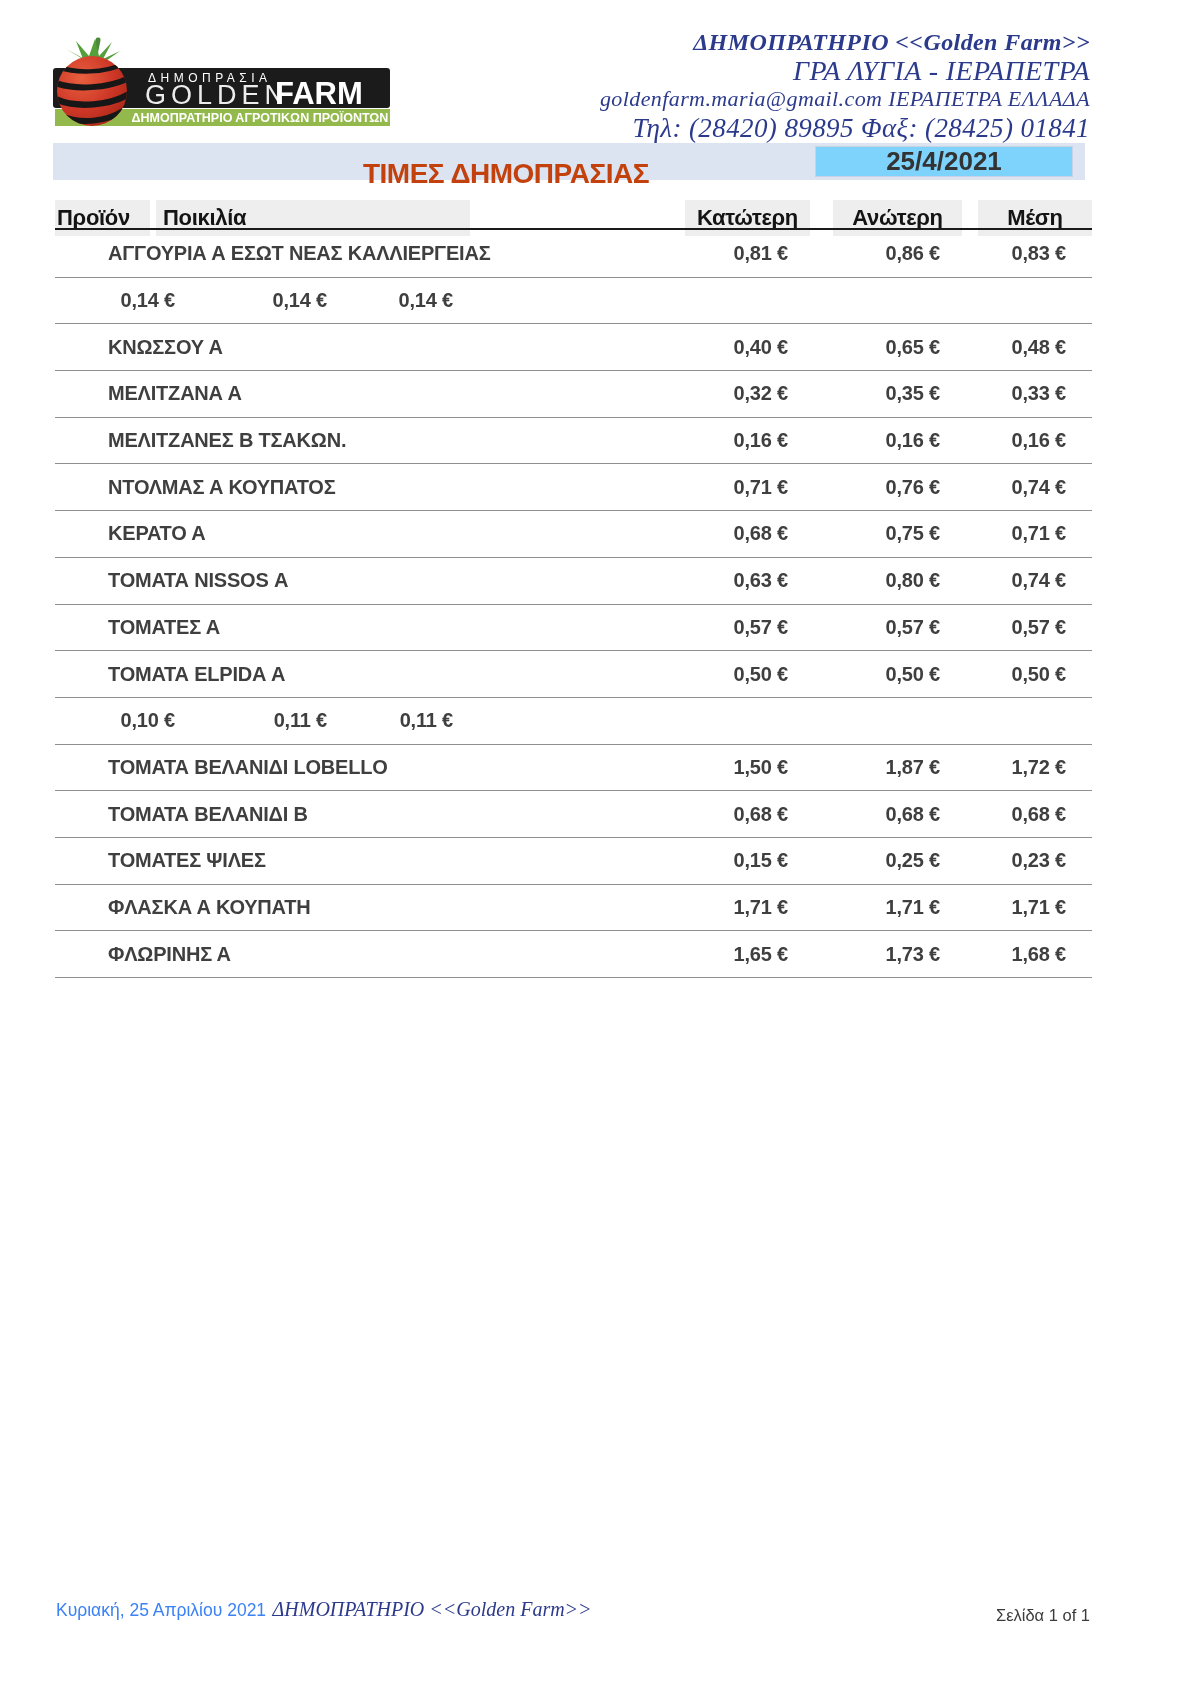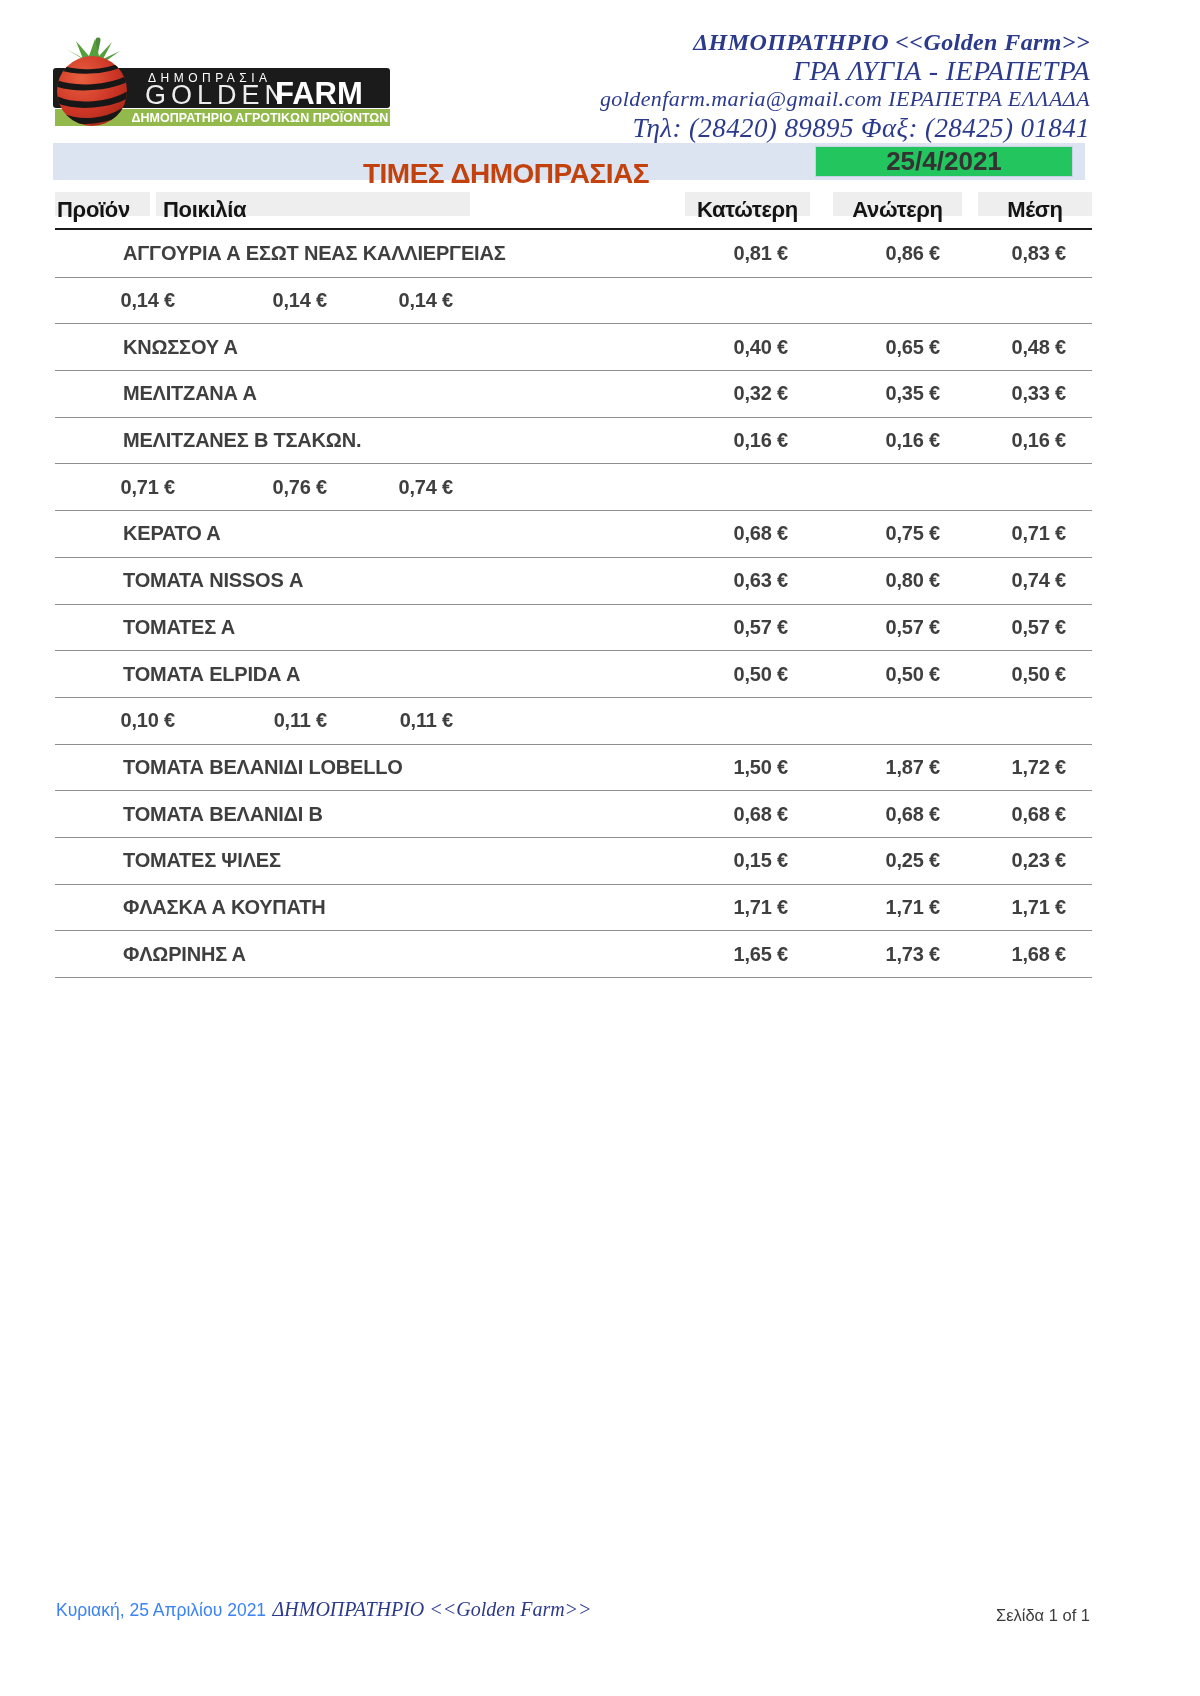--- a/index.html
+++ b/index.html
@@ -18,43 +18,43 @@
   .contact .l3{font-size:22px;}
   .contact .l4{font-size:27px;}
 
   
   .titlebar{position:absolute;left:53px;top:143px;width:1032px;height:37px;
             background:var(--barbg);}
   .titlebar .title{position:absolute;left:0;top:12px;width:906px;height:37px;
                    text-align:center;line-height:37px;font-size:28px;font-weight:bold;
                    color:#c2410c;letter-spacing:-0.5px;}
   .titlebar .datebox{position:absolute;right:12px;top:3px;width:258px;height:31px;
-                     background:#22c55e;border:1px solid #c9d2e4;box-sizing:border-box;
+                     background:#7dd3fc;border:1px solid #c9d2e4;box-sizing:border-box;
                      text-align:center;line-height:29px;font-size:26px;font-weight:bold;
                      color:#333;}
 
   
   .colhead{position:absolute;top:192px;left:0;width:1200px;height:37px;
            font-size:22px;font-weight:bold;color:#141414;letter-spacing:-0.3px;}
-  .colhead .blk{position:absolute;top:0;height:24px;background:var(--cellbg);
+  .colhead .blk{position:absolute;top:8px;height:36px;background:var(--cellbg);
                 line-height:36px;box-sizing:border-box;}
   .blk.product{left:55px;width:95px;padding-left:2px;}
   .blk.variety{left:156px;width:314px;padding-left:7px;}
   .blk.low {left:685px;width:125px;text-align:center;}
   .blk.high{left:833px;width:129px;text-align:center;}
   .blk.avg {left:978px;width:114px;text-align:center;}
   .head-underline{position:absolute;left:55px;top:228px;width:1037px;height:2.4px;
                   background:#1a1a1a;}
 
   
   .tbody{position:absolute;left:55px;top:231px;width:1037px;}
   .row{display:flex;align-items:center;height:46.7px;box-sizing:border-box;
        border-bottom:1.6px solid #8f8f8f;
        font-size:20px;font-weight:bold;color:#3f3f3f;letter-spacing:-0.2px;}
-  .row .name{flex:1;margin-left:68px;white-space:nowrap;}
+  .row .name{flex:1;margin-left:53px;white-space:nowrap;}
   .row .price{width:120px;text-align:right;white-space:nowrap;}
   .row .c2{margin-left:32px;}
   .row .c3{margin-left:6px;margin-right:26px;}
 
   
   .footer-left{position:absolute;left:56px;top:1598px;white-space:nowrap;}
   .footer-left .fdate{font-size:17.5px;color:#3b82f6;letter-spacing:0;}
   .footer-left .forg{font-family:"Liberation Serif", serif;font-style:italic;
                      font-size:20px;color:var(--navy);margin-left:2px;}
   .footer-right{position:absolute;right:110px;top:1606px;font-size:16.5px;color:#3b3b3b;}
@@ -145,20 +145,21 @@
     </div>
 
     <div class="row">
       <div class="name">ΜΕΛΙΤΖΑΝΕΣ Β ΤΣΑΚΩΝ.</div>
       <div class="price c1">0,16 €</div>
       <div class="price c2">0,16 €</div>
       <div class="price c3">0,16 €</div>
     </div>
 
     <div class="row">
+      <div class="name">ΝΤΟΛΜΑΣ Α ΚΟΥΠΑΤΟΣ</div>
       <div class="price c1">0,71 €</div>
       <div class="price c2">0,76 €</div>
       <div class="price c3">0,74 €</div>
     </div>
 
     <div class="row">
       <div class="name">ΚΕΡΑΤΟ Α</div>
       <div class="price c1">0,68 €</div>
       <div class="price c2">0,75 €</div>
       <div class="price c3">0,71 €</div>

